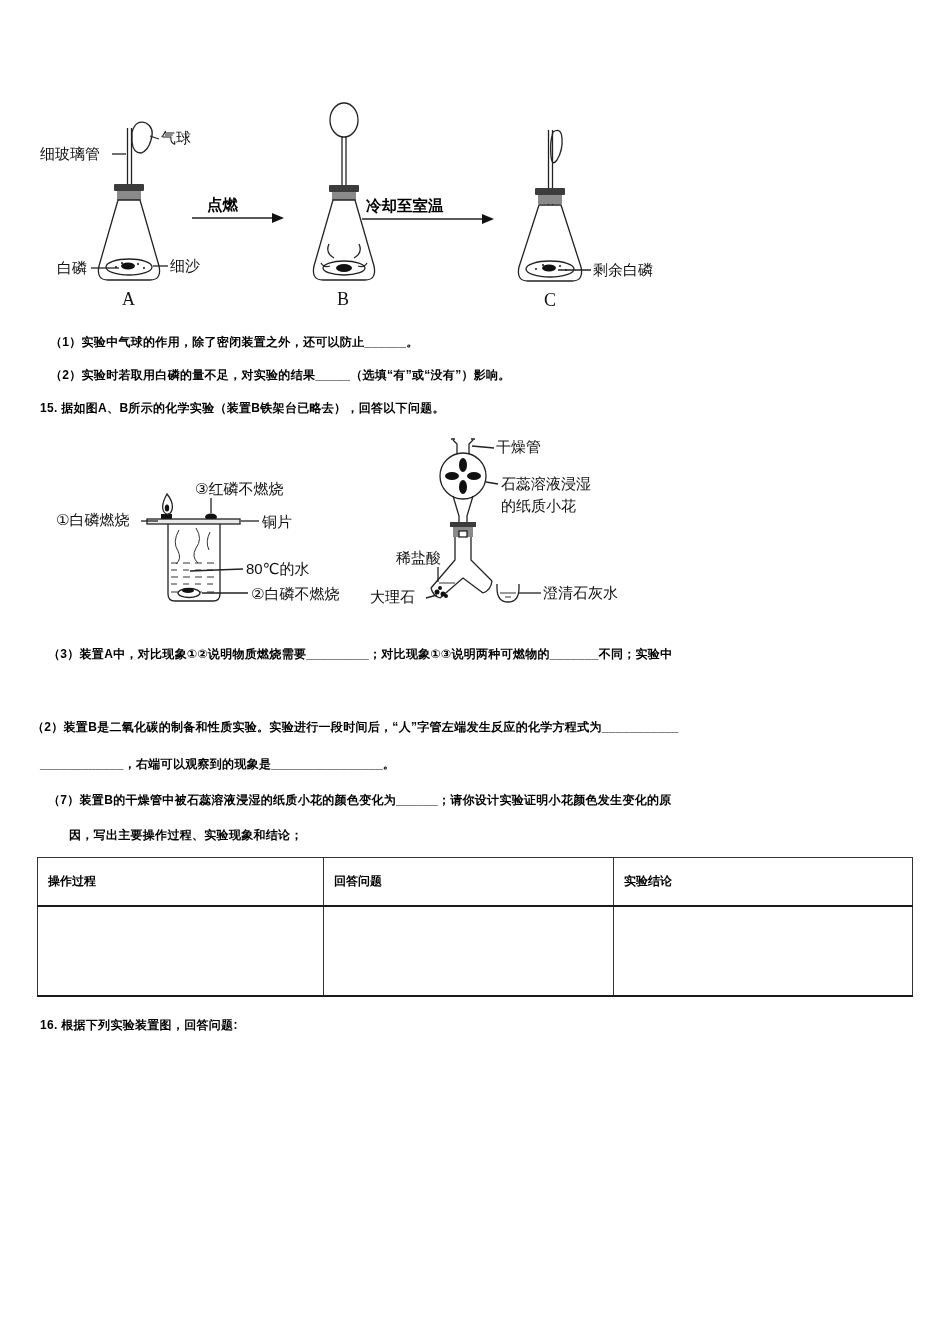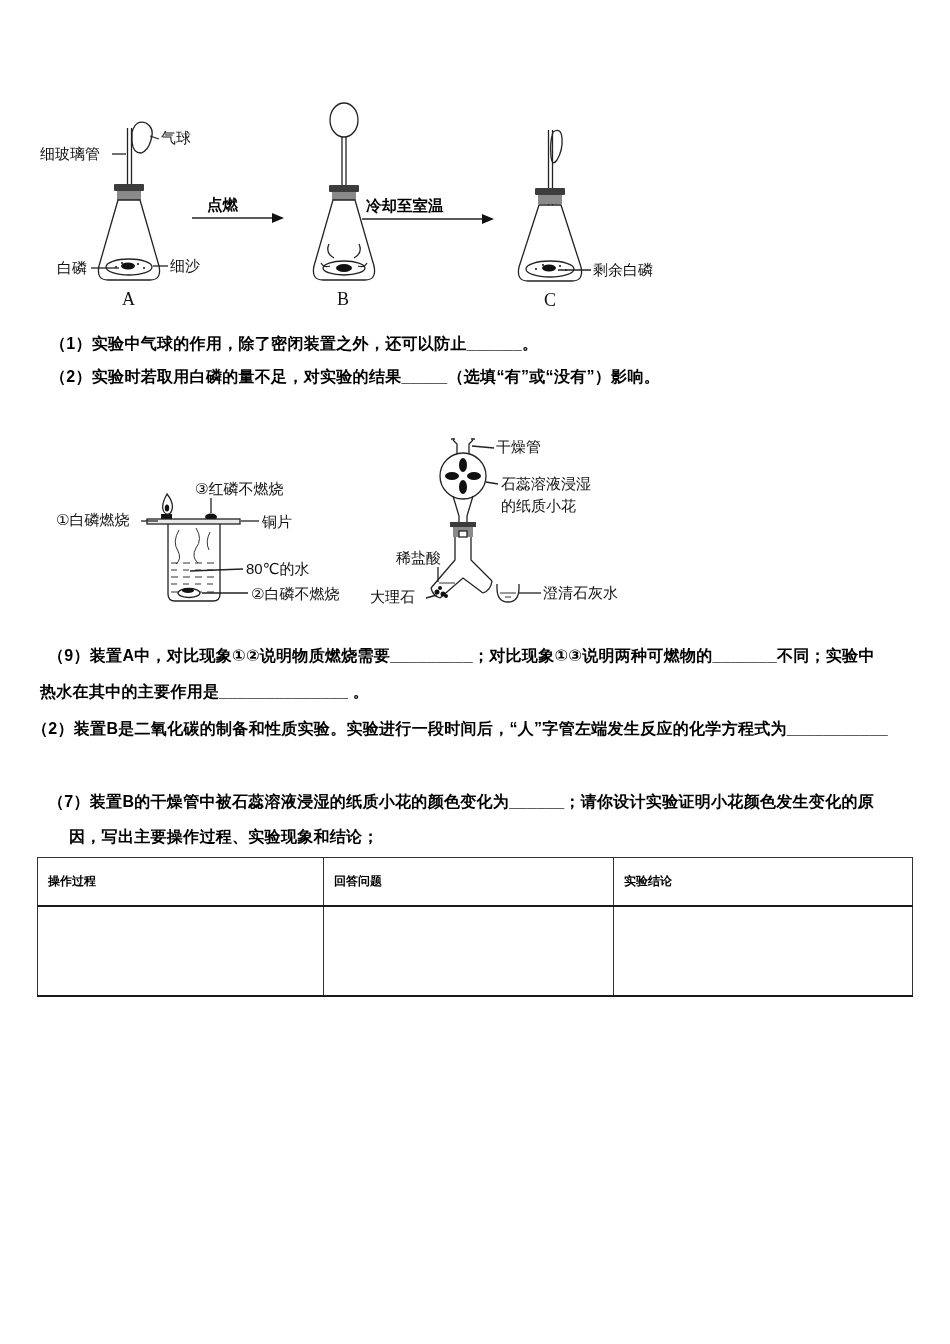--- a/index.html
+++ b/index.html
@@ -5,21 +5,21 @@
   html,body { margin:0; padding:0; background:#e8e8e8; }
   .page {
     position:relative; width:950px; height:1344px; margin:0 auto;
     background:#ffffff; color:#000;
     font-family:"Liberation Sans","DejaVu Sans",sans-serif;
     overflow:hidden;
     padding-left:10px;
   }
   .tline {
     position:absolute; white-space:nowrap;
-    font-size:16px; font-weight:bold; letter-spacing:0.3px; color:#000;
+    font-size:12px; font-weight:bold; letter-spacing:0.3px; color:#000;
   }
   .figsvg { position:absolute; left:0; }
   svg text { font-size:15px; fill:#101010; font-weight:normal;
              font-family:"Liberation Sans","DejaVu Sans",sans-serif; }
   svg text.b { font-weight:bold; font-size:15.5px; fill:#000; }
   svg text.serif { font-family:"Liberation Serif","DejaVu Serif",serif; font-size:18px; fill:#111; }
   .ln { stroke:#222; stroke-width:1.3; fill:none; }
   .lnthin { stroke:#333; stroke-width:1; fill:none; }
   .fw { fill:#ffffff; stroke:#222; stroke-width:1.3; }
   .fb { fill:#111; stroke:none; }
@@ -112,20 +112,21 @@
       <ellipse class="fb" cx="549" cy="180" rx="7" ry="3.5"></ellipse>
       <line class="ln" x1="558" y1="182" x2="591" y2="182"></line>
       <text x="593" y="187">剩余白磷</text>
       <text class="serif" x="544" y="218">C</text>
     </g>
   </svg>
 
   <div class="tline" style="left:50px; top:334px;">（1）实验中气球的作用，除了密闭装置之外，还可以防止______。</div>
   <div class="tline" style="left:50px; top:367px;">（2）实验时若取用白磷的量不足，对实验的结果_____（选填“有”或“没有”）影响。</div>
 
+  <div class="tline" style="left:40px; top:400px;">15. 据如图A、B所示的化学实验（装置B铁架台已略去），回答以下问题。</div>
 
   <svg class="figsvg" style="top:432px;" width="950" height="185" viewBox="0 0 950 185">
 
     <g>
       <line class="ln" x1="211" y1="66" x2="211" y2="81"></line>
       <ellipse class="fb" cx="211" cy="85" rx="6" ry="3.5"></ellipse>
       <rect class="fb" x="161" y="82" width="11" height="5"></rect>
       <path class="fw" d="M167,62 C163,69 161,75 164,80 C166,83 170,83 171.5,79 C174,73 171,67 167,62 Z"></path>
       <ellipse class="fb" cx="167" cy="76" rx="2.2" ry="3.5"></ellipse>
       <rect class="sheet" x="147" y="87" width="93" height="5"></rect>
@@ -186,23 +187,23 @@
       <line class="ln" x1="519" y1="161" x2="541" y2="161"></line>
       <text x="496" y="20">干燥管</text>
       <text x="501" y="57">石蕊溶液浸湿</text>
       <text x="501" y="79">的纸质小花</text>
       <text x="396" y="131">稀盐酸</text>
       <text x="370" y="170">大理石</text>
       <text x="543" y="166">澄清石灰水</text>
     </g>
   </svg>
 
-  <div class="tline" style="left:48px; top:646px;">（9）装置A中，对比现象①②说明物质燃烧需要_________；对比现象①③说明两种可燃物的_______不同；实验中</div>
-  <div class="tline" style="left:40px; top:682px;">热水在其中的主要作用是______________ 。</div>
+  <div class="tline" style="left:48px; top:646px;">（3）装置A中，对比现象①②说明物质燃烧需要_________；对比现象①③说明两种可燃物的_______不同；实验中</div>
   <div class="tline" style="left:32px; top:719px;">（2）装置B是二氧化碳的制备和性质实验。实验进行一段时间后，“人”字管左端发生反应的化学方程式为___________</div>
+  <div class="tline" style="left:40px; top:756px;">____________，右端可以观察到的现象是________________。</div>
   <div class="tline" style="left:48px; top:792px;">（7）装置B的干燥管中被石蕊溶液浸湿的纸质小花的颜色变化为______；请你设计实验证明小花颜色发生变化的原</div>
   <div class="tline" style="left:40px; top:827px;margin-left:29px;">因，写出主要操作过程、实验现象和结论；</div>
 
   <table class="anstable">
     <colgroup>
         <col style="width:286px">
         <col style="width:290px">
         <col style="width:299px">
       </colgroup>
     <thead>
@@ -214,14 +215,15 @@
     </thead>
     <tbody>
       <tr>
         <td></td>
         <td></td>
         <td></td>
       </tr>
     </tbody>
   </table>
 
+  <div class="tline" style="left:40px; top:1017px;">16. 根据下列实验装置图，回答问题:</div>
 
 </div>
 
 </body></html>

